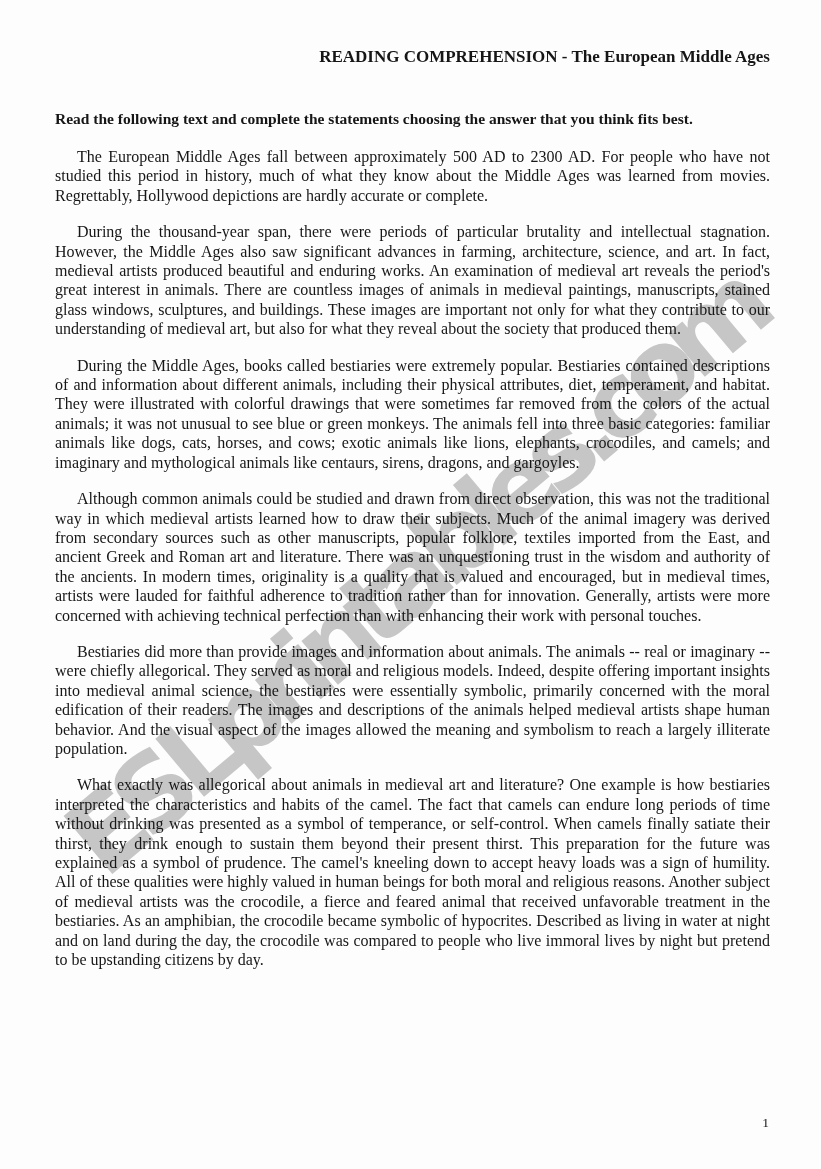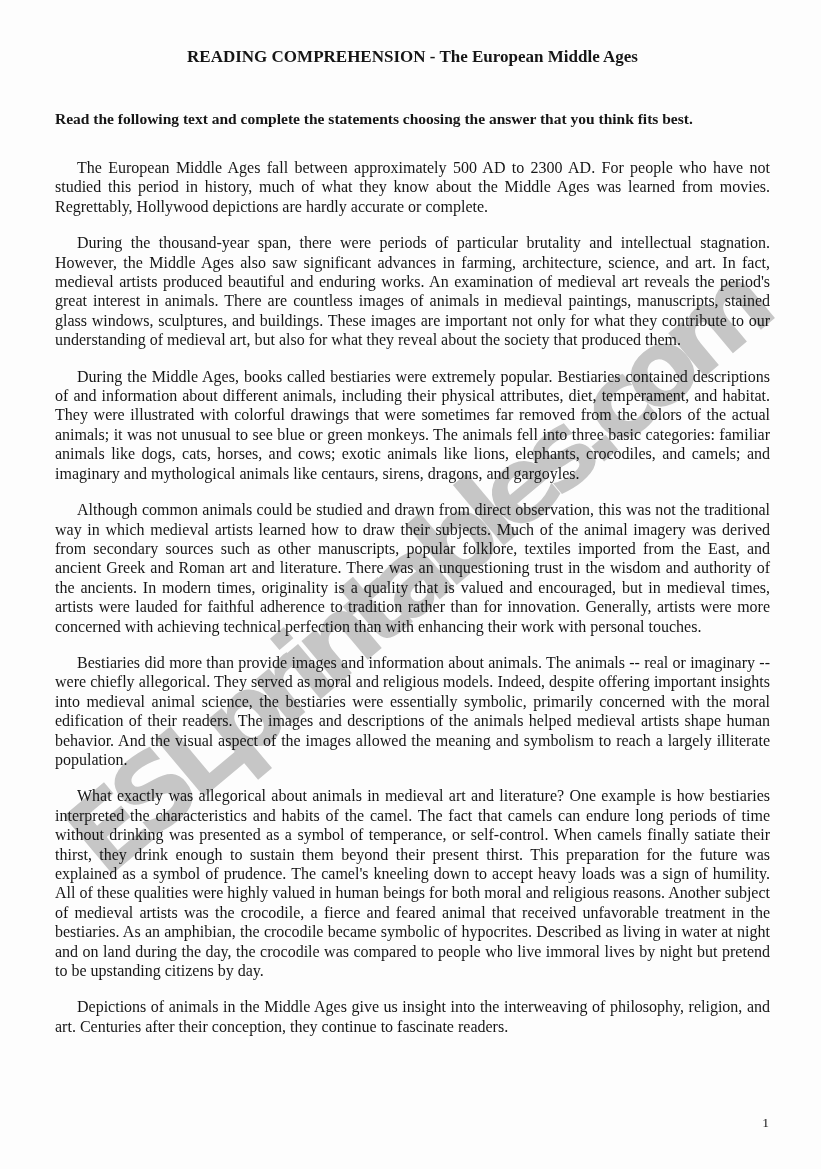--- a/index.html
+++ b/index.html
@@ -34,27 +34,27 @@
     pointer-events: none;
     user-select: none;
   }
   .content {
     position: relative;
     z-index: 1;
     padding: 47px 51px 0 55px;
   }
   .doc-title {
     margin: 0 0 42px 0;
-    text-align: center;
+    text-align: right;
     font-size: 17px;
     font-weight: bold;
     line-height: 20px;
   }
   .instruction {
-    margin: 0 0 29px 0;
+    margin: 0 0 18px 0;
     font-size: 15.5px;
     font-weight: bold;
     line-height: 20px;
   }
   .para {
     margin: 0 0 17px 0;
     font-size: 16px;
     line-height: 19.4px;
     text-align: justify;
     text-indent: 22px;
@@ -85,19 +85,18 @@
     <p class="para">During the thousand-year span, there were periods of particular brutality and intellectual stagnation. However, the Middle Ages also saw significant advances in farming, architecture, science, and art. In fact, medieval artists produced beautiful and enduring works. An examination of medieval art reveals the period's great interest in animals. There are countless images of animals in medieval paintings, manuscripts, stained glass windows, sculptures, and buildings. These images are important not only for what they contribute to our understanding of medieval art, but also for what they reveal about the society that produced them.</p>
 
     <p class="para">During the Middle Ages, books called bestiaries were extremely popular. Bestiaries contained descriptions of and information about different animals, including their physical attributes, diet, temperament, and habitat. They were illustrated with colorful drawings that were sometimes far removed from the colors of the actual animals; it was not unusual to see blue or green monkeys. The animals fell into three basic categories: familiar animals like dogs, cats, horses, and cows; exotic animals like lions, elephants, crocodiles, and camels; and imaginary and mythological animals like centaurs, sirens, dragons, and gargoyles.</p>
 
     <p class="para">Although common animals could be studied and drawn from direct observation, this was not the traditional way in which medieval artists learned how to draw their subjects. Much of the animal imagery was derived from secondary sources such as other manuscripts, popular folklore, textiles imported from the East, and ancient Greek and Roman art and literature. There was an unquestioning trust in the wisdom and authority of the ancients. In modern times, originality is a quality that is valued and encouraged, but in medieval times, artists were lauded for faithful adherence to tradition rather than for innovation. Generally, artists were more concerned with achieving technical perfection than with enhancing their work with personal touches.</p>
 
     <p class="para">Bestiaries did more than provide images and information about animals. The animals -- real or imaginary -- were chiefly allegorical. They served as moral and religious models. Indeed, despite offering important insights into medieval animal science, the bestiaries were essentially symbolic, primarily concerned with the moral edification of their readers. The images and descriptions of the animals helped medieval artists shape human behavior. And the visual aspect of the images allowed the meaning and symbolism to reach a largely illiterate population.</p>
 
     <p class="para">What exactly was allegorical about animals in medieval art and literature? One example is how bestiaries interpreted the characteristics and habits of the camel. The fact that camels can endure long periods of time without drinking was presented as a symbol of temperance, or self-control. When camels finally satiate their thirst, they drink enough to sustain them beyond their present thirst. This preparation for the future was explained as a symbol of prudence. The camel's kneeling down to accept heavy loads was a sign of humility. All of these qualities were highly valued in human beings for both moral and religious reasons. Another subject of medieval artists was the crocodile, a fierce and feared animal that received unfavorable treatment in the bestiaries. As an amphibian, the crocodile became symbolic of hypocrites. Described as living in water at night and on land during the day, the crocodile was compared to people who live immoral lives by night but pretend to be upstanding citizens by day.</p>
 
-    <p class="para">Depictions of animals in the Middle Ages give us insight into the interweaving of philosophy, religion, and art. Centuries after their conception, they continue to fascinate readers.</p>
 
   </div>
 
   <div class="page-number">1</div>
 
 </div>
 
 </body></html>

